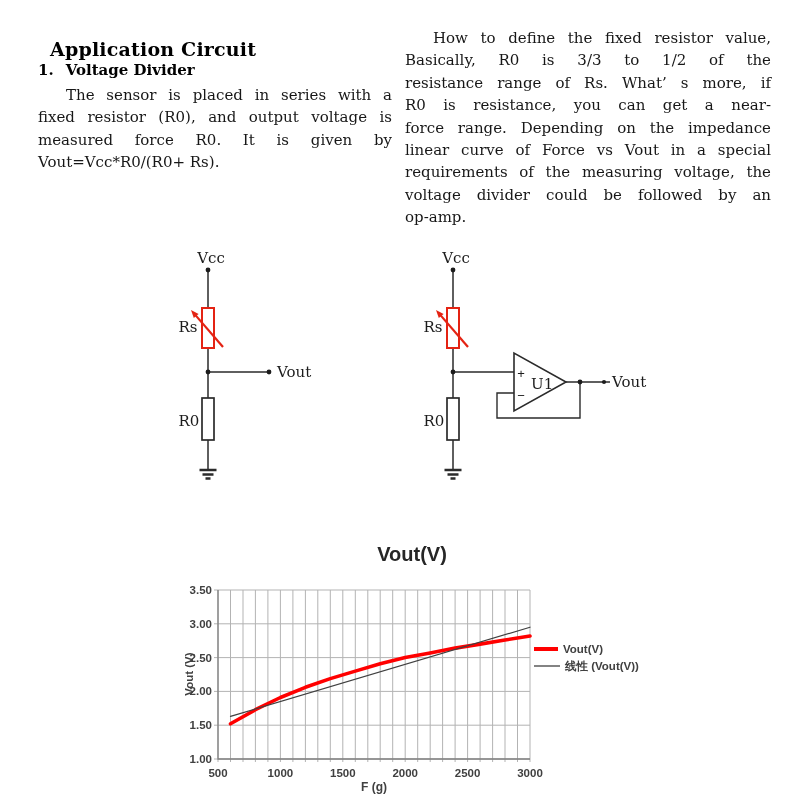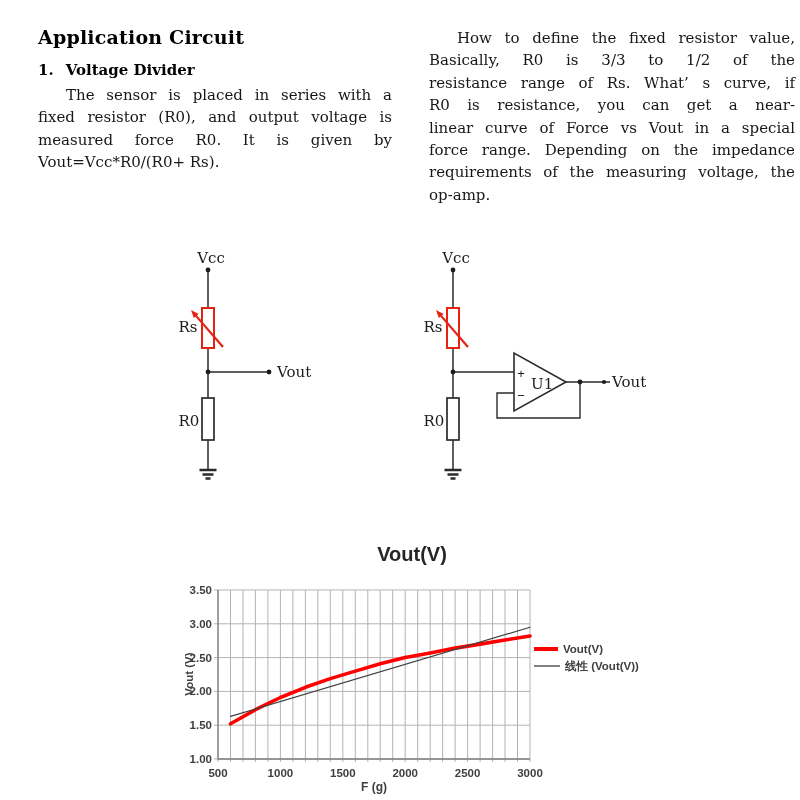--- a/index.html
+++ b/index.html
@@ -1,24 +1,24 @@
 <!DOCTYPE html>
 <html><head>
 <meta charset="utf-8">
 <style>
   html,body{margin:0;padding:0;background:#ffffff;}
   body{width:800px;height:800px;position:relative;overflow:hidden;
        font-family:"DejaVu Serif","Liberation Serif",serif;color:#1c1c1c;}
-  h1.page-heading{position:absolute;left:38px;top:26px;margin:0;
+  h1.page-heading{position:absolute;left:38px;top:26px;margin:12px;
       font-size:19px;font-weight:700;color:#000;letter-spacing:.2px;}
   .section-head{position:absolute;left:38px;top:61px;display:flex;gap:12px;
       font-size:15px;font-weight:700;color:#000;}
   .para{position:absolute;font-size:15px;line-height:22.4px;color:#171717;}
   .para-left{left:38px;top:84px;width:354px;}
-  .para-right{left:405px;top:27px;width:366px;margin-left:24px;}
+  .para-right{left:405px;top:27px;width:366px;}
   .jline{text-align:justify;text-align-last:justify;}
   .lline{text-align:left;}
   .indent{padding-left:28px;}
   svg{position:absolute;}
   svg text{font-family:"DejaVu Serif","Liberation Serif",serif;fill:#1c1c1c;}
   .circuits text{font-size:15px;}
   .wire{stroke:#2b2b2b;stroke-width:1.5;fill:none;}
   .node{fill:#1c1c1c;}
   .res-black{fill:#ffffff;stroke:#2b2b2b;stroke-width:1.7;}
   .res-red{fill:#ffffff;stroke:#e42313;stroke-width:2;}
@@ -46,25 +46,26 @@
 <div class="para para-left">
   <div class="jline indent">The sensor is placed in series with a</div>
   <div class="jline">fixed resistor (R0), and output voltage is</div>
   <div class="jline">measured force R0. It is given by</div>
   <div class="lline">Vout=Vcc*R0/(R0+ Rs).</div>
 </div>
 
 <div class="para para-right">
   <div class="jline indent">How to define the fixed resistor value,</div>
   <div class="jline">Basically, R0 is 3/3 to 1/2 of the</div>
-  <div class="jline">resistance range of Rs. What’ s curve, if</div>
+  <div class="jline">resistance range of Rs. What’ s more, if</div>
   <div class="jline">R0 is resistance, you can get a near-</div>
+  <div class="jline">force range. Depending on the impedance</div>
   <div class="jline">linear curve of Force vs Vout in a special</div>
-  <div class="jline">force range. Depending on the impedance</div>
   <div class="jline">requirements of the measuring voltage, the</div>
+  <div class="jline">voltage divider could be followed by an</div>
   <div class="lline">op-amp.</div>
 </div>
 
 <svg class="circuits" style="left:140px;top:240px;" width="540" height="260" viewBox="140 240 540 260">
 
   <g>
     <path class="wire" d="M208 270 V308 M208 348 V398 M208 440 V470 M208 372 H269"></path>
     <circle class="node" cx="208" cy="270" r="2.4"></circle>
     <circle class="node" cx="208" cy="372" r="2.4"></circle>
     <circle class="node" cx="269" cy="372" r="2.4"></circle>

